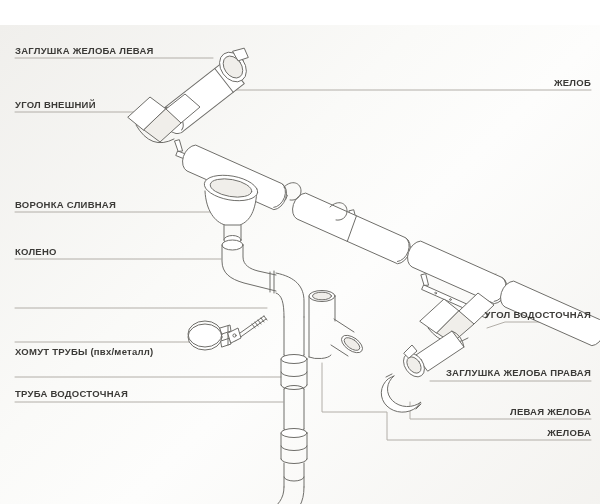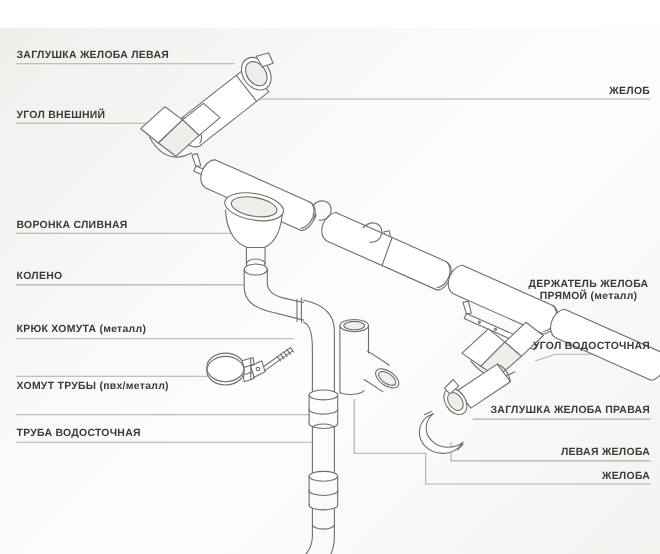--- a/index.html
+++ b/index.html
@@ -198,24 +198,22 @@
     <g>
       <path d="M388,354 A20,18 0 0 0 417,382 L421,377 A16,14 0 0 1 394,351 Z" fill="#fff"></path>
       <path d="M386,352 L392,349 M416,384 L421,379"></path>
     </g>
   </svg>
 
   <div class="lbl left" style="top:21px">ЗАГЛУШКА ЖЕЛОБА ЛЕВАЯ</div>
   <div class="lbl left" style="top:75px">УГОЛ ВНЕШНИЙ</div>
   <div class="lbl left" style="top:175px">ВОРОНКА СЛИВНАЯ</div>
   <div class="lbl left" style="top:222px">КОЛЕНО</div>
-  <div class="lbl left" style="top:270px">КРЮК ХОМУТА (металл)</div>
   <div class="lbl left" style="top:322px">ХОМУТ ТРУБЫ (пвх/металл)</div>
   <div class="lbl left" style="top:364px">ТРУБА ВОДОСТОЧНАЯ</div>
 
   <div class="lbl right" style="top:53px">ЖЕЛОБ</div>
-  <div class="lbl right wrap" style="top:229px">ДЕРЖАТЕЛЬ ЖЕЛОБА ПРЯМОЙ (металл)</div>
   <div class="lbl right" style="top:285px">УГОЛ ВОДОСТОЧНАЯ</div>
   <div class="lbl right" style="top:343px">ЗАГЛУШКА ЖЕЛОБА ПРАВАЯ</div>
   <div class="lbl right" style="top:382px">ЛЕВАЯ ЖЕЛОБА</div>
   <div class="lbl right" style="top:403px">ЖЕЛОБА</div>
 
 </div>
 
 </body></html>

